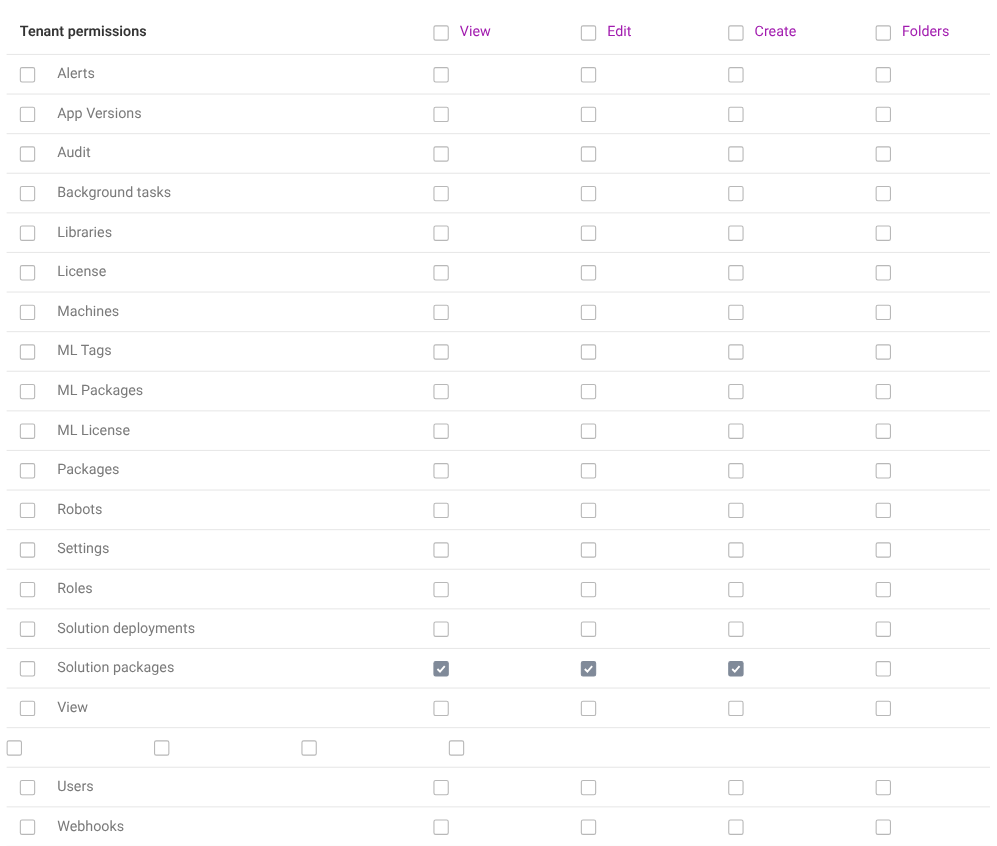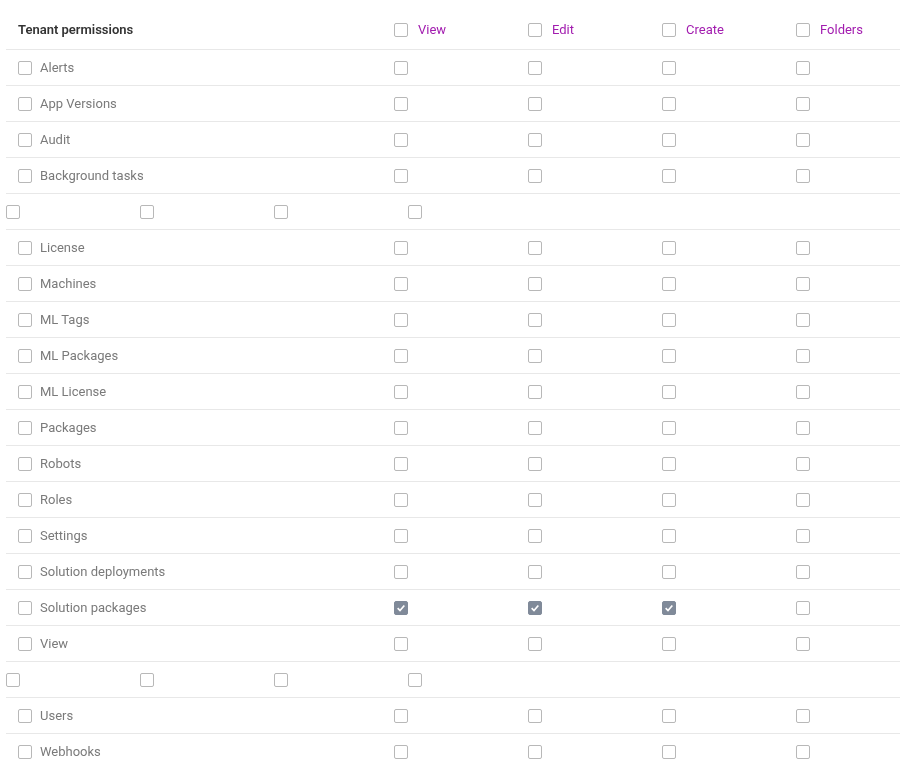--- a/index.html
+++ b/index.html
@@ -59,21 +59,21 @@
     .checkbox.checked {
       background: #808a99;
       border-color: #808a99;
     }
     .checkbox.checked svg { display: block; }
     .checkbox svg { display: none; width: 10px; height: 10px; }
     .row-name-inner {
       display: flex;
       align-items: center;
     }
-    .row-name-inner .perm-label { margin-left: 8px; }
+    .row-name-inner .perm-label { margin-left: 20px; }
   </style>
 </head>
 <body>
 
 <div class="table">
 
   <div class="row header-row">
     <div class="col-name">
       <span class="title">Tenant permissions</span>
     </div>
@@ -178,20 +178,26 @@
           <span class="checkbox"></span>
         </div>
         <div class="col-action">
           <span class="checkbox"></span>
         </div>
         <div class="col-action">
           <span class="checkbox"></span>
         </div>
       </div>
       <div class="row">
+        <div class="col-name">
+          <div class="row-name-inner">
+            <span class="checkbox"></span>
+            <span class="perm-label">Libraries</span>
+          </div>
+        </div>
         <div class="col-action">
           <span class="checkbox"></span>
         </div>
         <div class="col-action">
           <span class="checkbox"></span>
         </div>
         <div class="col-action">
           <span class="checkbox"></span>
         </div>
         <div class="col-action">
@@ -335,41 +341,41 @@
           <span class="checkbox"></span>
         </div>
         <div class="col-action">
           <span class="checkbox"></span>
         </div>
       </div>
       <div class="row">
         <div class="col-name">
           <div class="row-name-inner">
             <span class="checkbox"></span>
+            <span class="perm-label">Settings</span>
+          </div>
+        </div>
+        <div class="col-action">
+          <span class="checkbox"></span>
+        </div>
+        <div class="col-action">
+          <span class="checkbox"></span>
+        </div>
+        <div class="col-action">
+          <span class="checkbox"></span>
+        </div>
+        <div class="col-action">
+          <span class="checkbox"></span>
+        </div>
+      </div>
+      <div class="row">
+        <div class="col-name">
+          <div class="row-name-inner">
+            <span class="checkbox"></span>
             <span class="perm-label">Roles</span>
-          </div>
-        </div>
-        <div class="col-action">
-          <span class="checkbox"></span>
-        </div>
-        <div class="col-action">
-          <span class="checkbox"></span>
-        </div>
-        <div class="col-action">
-          <span class="checkbox"></span>
-        </div>
-        <div class="col-action">
-          <span class="checkbox"></span>
-        </div>
-      </div>
-      <div class="row">
-        <div class="col-name">
-          <div class="row-name-inner">
-            <span class="checkbox"></span>
-            <span class="perm-label">Settings</span>
           </div>
         </div>
         <div class="col-action">
           <span class="checkbox"></span>
         </div>
         <div class="col-action">
           <span class="checkbox"></span>
         </div>
         <div class="col-action">
           <span class="checkbox"></span>

